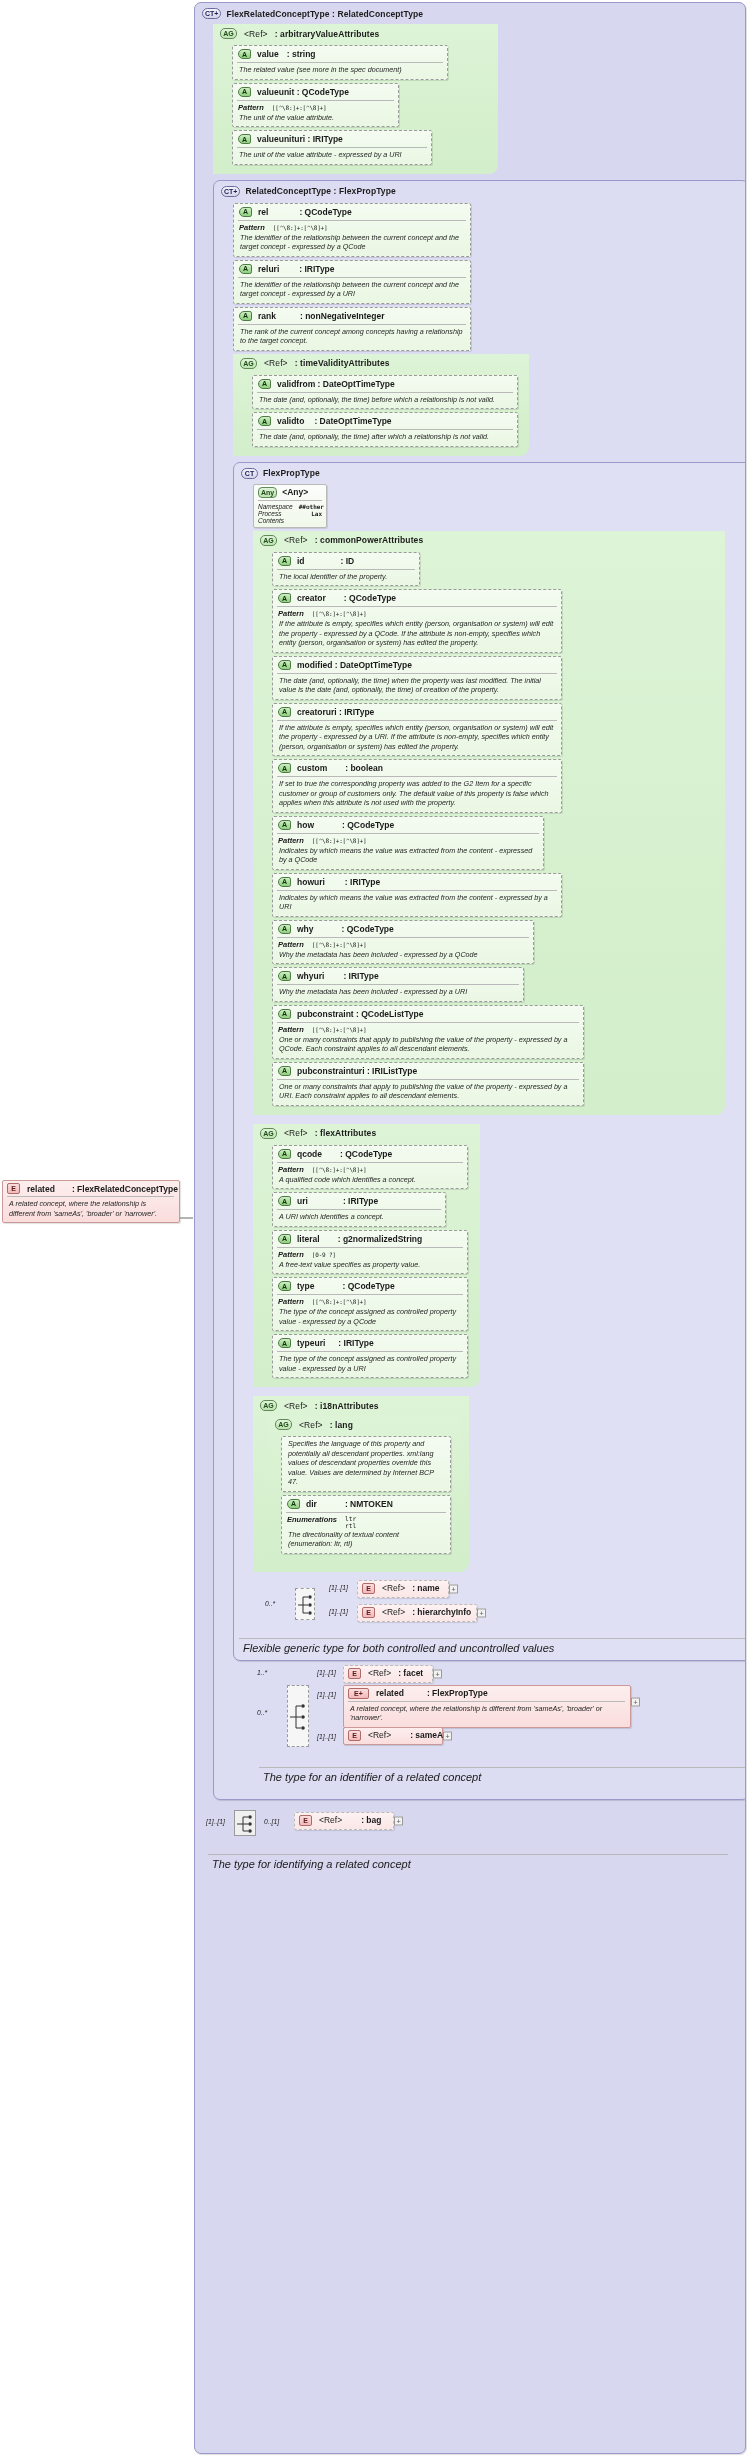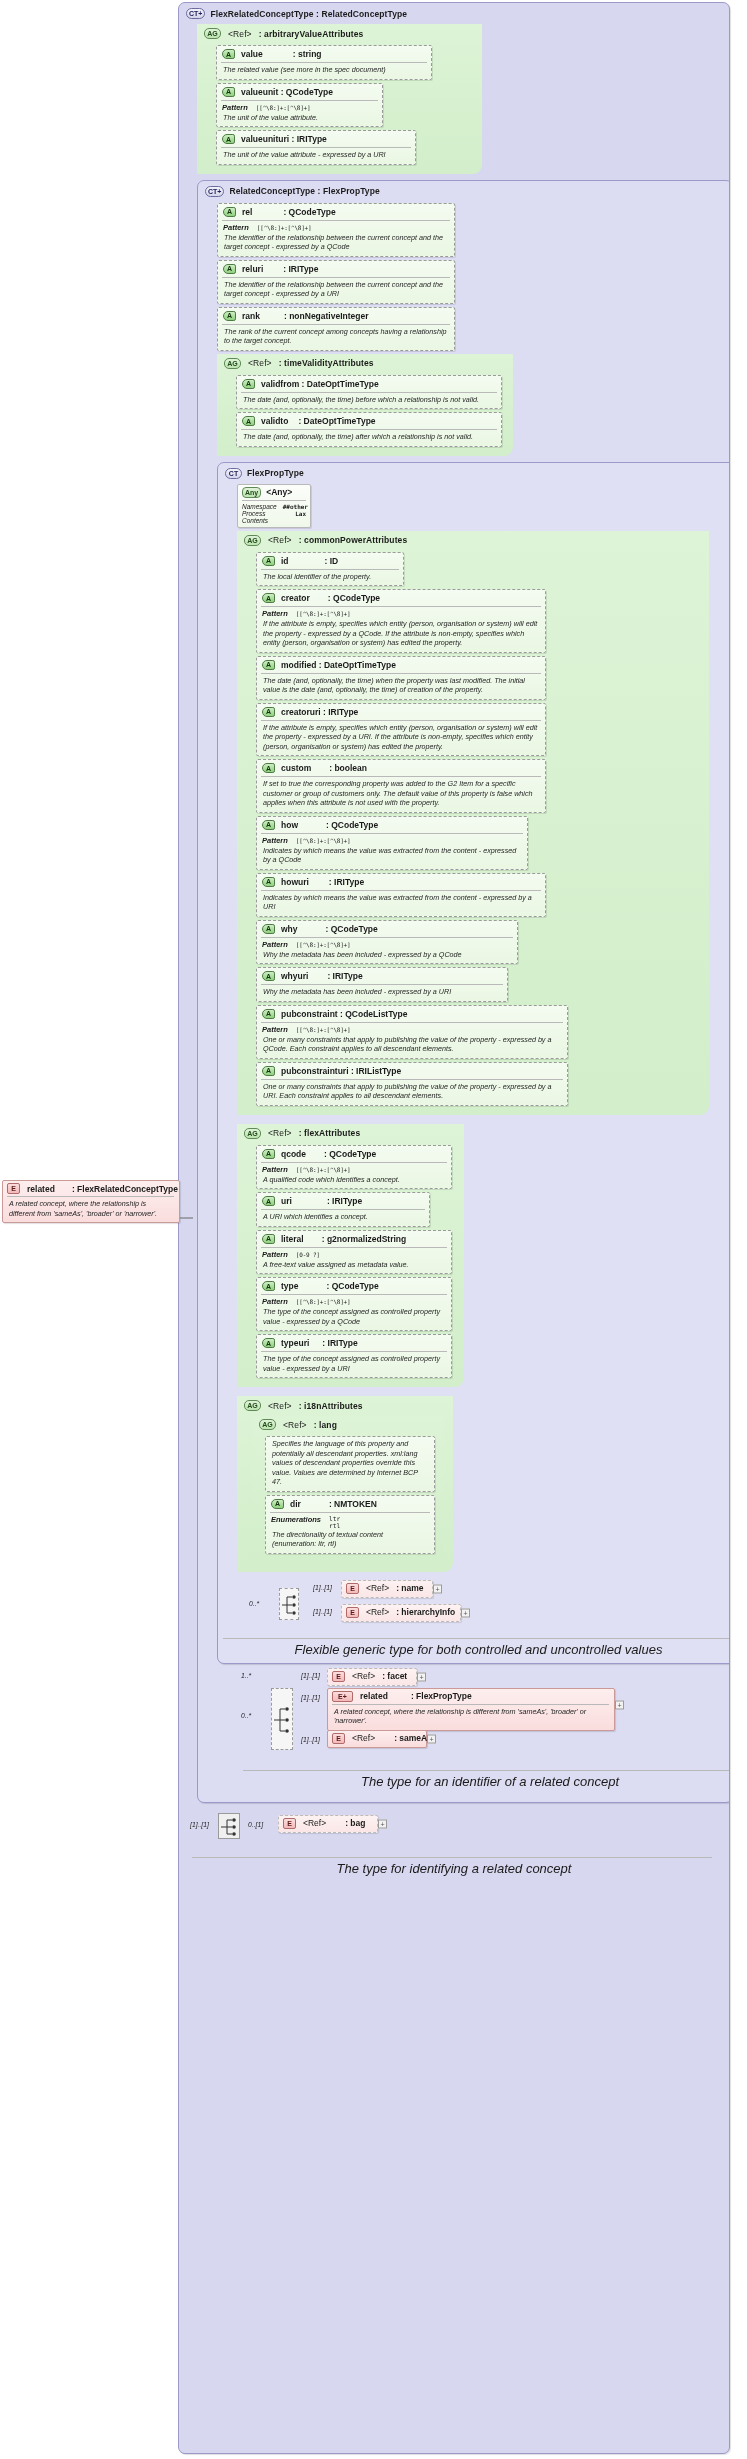--- a/index.html
+++ b/index.html
@@ -101,44 +101,44 @@
   
   .seq {
     width:24px; height:40px; border:1px solid #9a9a9a; background:#f0f0f0;
     position:relative;
   }
   .seq.dashed { border-style:dashed; background:#f6f6f6; }
   .card { font-style:italic; font-size:6.8px; color:#222; white-space:nowrap;}
 
   .lines { position:absolute; inset:0; pointer-events:none; }
 
-  .footnote { font-style:italic; font-size:13px; padding:3px 0 1px 4px; border-top:1px solid #b9b9b9; margin-top:4px;text-align:center;}
+  .footnote { font-style:italic; font-size:11px; padding:3px 0 1px 4px; border-top:1px solid #b9b9b9; margin-top:4px;}
 </style>
 </head>
 <body>
 
-<div class="ct-box" style="position:absolute; left:178px; top:2px; width:552px; height:2452px; overflow:hidden;">
+<div class="ct-box" style="position:absolute; left:194px; top:2px; width:552px; height:2452px; overflow:hidden;">
 
   <div class="hdr">
     <span class="badge">CT<span class="plus">+</span></span>
     <span class="ttl">FlexRelatedConceptType : RelatedConceptType</span>
   </div>
 
   <div class="ag-box" style="margin-left:13px; width:285px;">
     <div class="hdr" style="gap:7px;">
       <span class="badge ag">AG</span>
       <span class="ttl" style="font-weight:normal;">&lt;Ref&gt;</span>
       <span class="ttl">:&nbsp;<span>arbitraryValueAttributes</span></span>
     </div>
 
     <div class="attr" style="width:216px;">
       <div class="row1">
         <span class="badge a">A</span>
         <span class="nm">value</span>
-        <span class="nm" style="margin-left:24px;">: string</span>
+        <span class="nm" style="margin-left:2px;">: string</span>
       </div>
       <div class="rule"></div>
       <div class="desc">The related value (see more in the spec document)</div>
     </div>
 
 
     <div class="attr" style="width:167px;">
       <div class="row1">
         <span class="badge a">A</span>
         <span class="nm">valueunit : QCodeType</span>
@@ -415,21 +415,21 @@
           <div class="row1">
             <span class="badge a">A</span>
             <span class="nm">literal</span>
             <span class="nm" style="margin-left:12px;">: g2normalizedString</span>
           </div>
           <div class="rule"></div>
           <div class="pattern">
             <span class="lbl">Pattern</span>
             <span class="val">[0-9 ?]</span>
           </div>
-          <div class="desc">A free-text value assigned as metadata value.</div>
+          <div class="desc">A free-text value specifies as property value.</div>
         </div>
 
         <div class="attr" style="width:196px;">
           <div class="row1">
             <span class="badge a">A</span>
             <span class="nm">type</span>
             <span class="nm" style="margin-left:22px;">: QCodeType</span>
           </div>
           <div class="rule"></div>
           <div class="pattern">

